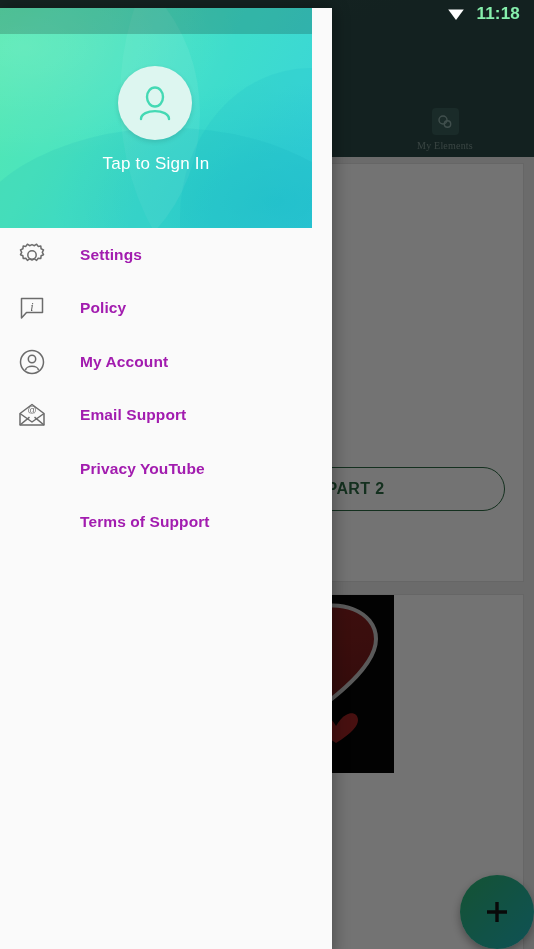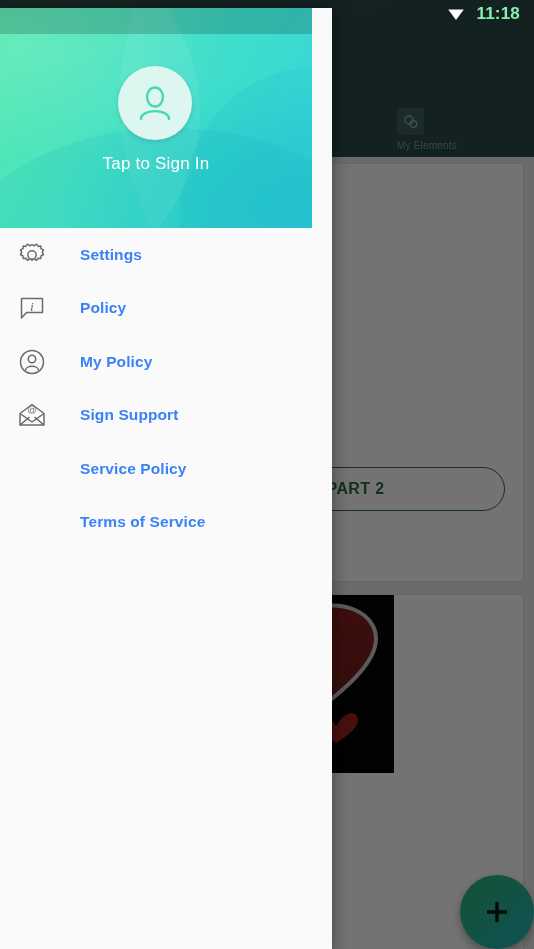--- a/index.html
+++ b/index.html
@@ -26,21 +26,21 @@
   #clock {
     color:#86efac; font-size:17px; font-weight:bold;
     letter-spacing:0.2px; line-height:1;
   }
   #logo-watermark {
     position:absolute; left:255px; top:42px; width:110px; height:80px;
     opacity:.30; overflow:hidden;
   }
   #tab-my-elements {
     position:absolute; left:397px; top:108px; width:96px;
-    display:flex; flex-direction:column; gap:5px;
+    display:flex; flex-direction:column; align-items:center; gap:5px;font-family:Liberation Serif, serif;
   }
   #tab-icon-box {
     width:27px; height:27px; border-radius:4px; background:#3b5f5b;
     display:flex; align-items:center; justify-content:center;
   }
   #tab-label { font-size:10px; color:#7f9894; letter-spacing:.2px; }
 
   
   #content-scroll { position:absolute; left:0; top:157px; width:534px; height:792px; background:#eeeeee; }
   .card { background:#fff; border:1px solid #e2e2e2; }
@@ -128,21 +128,21 @@
   .menu-row {
     position:relative; height:53.5px;
     display:flex; align-items:center;
   }
   .menu-icon {
     position:absolute; left:16px; width:32px; height:32px;
     display:flex; align-items:center; justify-content:center;
   }
   .menu-text {
     position:absolute; left:80px;
-    font-size:15.5px; font-weight:bold; color:#3b82f6; letter-spacing:.1px;
+    font-size:15.5px; font-weight:bold; color:#a21caf; letter-spacing:.1px;
   }
 </style>
 </head>
 <body>
 
 <div id="screen">
 
   <div id="app-bg">
 
     <div id="app-topbar">
@@ -284,41 +284,41 @@
       <div class="menu-row">
         <span class="menu-icon">
           <svg width="28" height="28" viewBox="0 0 28 28">
             <g fill="none" stroke="#6b6b6b" stroke-width="1.5">
               <circle cx="14" cy="14" r="11.5"></circle>
               <circle cx="14" cy="11" r="3.7"></circle>
               <path d="M7.6 22.3 C7.6 17, 20.4 17, 20.4 22.3"></path>
             </g>
           </svg>
         </span>
-        <span class="menu-text">My Policy</span>
+        <span class="menu-text">My Account</span>
       </div>
 
       <div class="menu-row">
         <span class="menu-icon">
           <svg width="30" height="30" viewBox="0 0 30 30">
             <g fill="none" stroke="#6b6b6b" stroke-width="1.5" stroke-linejoin="round">
               <path d="M3 13.5 L15 4.5 L27 13.5 L27 25 L3 25 Z"></path>
               <path d="M3 13.5 L15 22 L27 13.5"></path>
               <path d="M3 25 L12.5 17.2 M27 25 L17.5 17.2"></path>
             </g>
             <text x="15" y="13" text-anchor="middle" font-family="Liberation Sans, sans-serif" font-size="9" fill="#6b6b6b">@</text>
           </svg>
         </span>
-        <span class="menu-text">Sign Support</span>
-      </div>
-
-      <div class="menu-row">
-        <span class="menu-text">Service Policy</span>
-      </div>
-
-      <div class="menu-row">
-        <span class="menu-text">Terms of Service</span>
+        <span class="menu-text">Email Support</span>
+      </div>
+
+      <div class="menu-row">
+        <span class="menu-text">Privacy YouTube</span>
+      </div>
+
+      <div class="menu-row">
+        <span class="menu-text">Terms of Support</span>
       </div>
 
     </div>
   </div>
 
 </div>
 
 </body></html>

